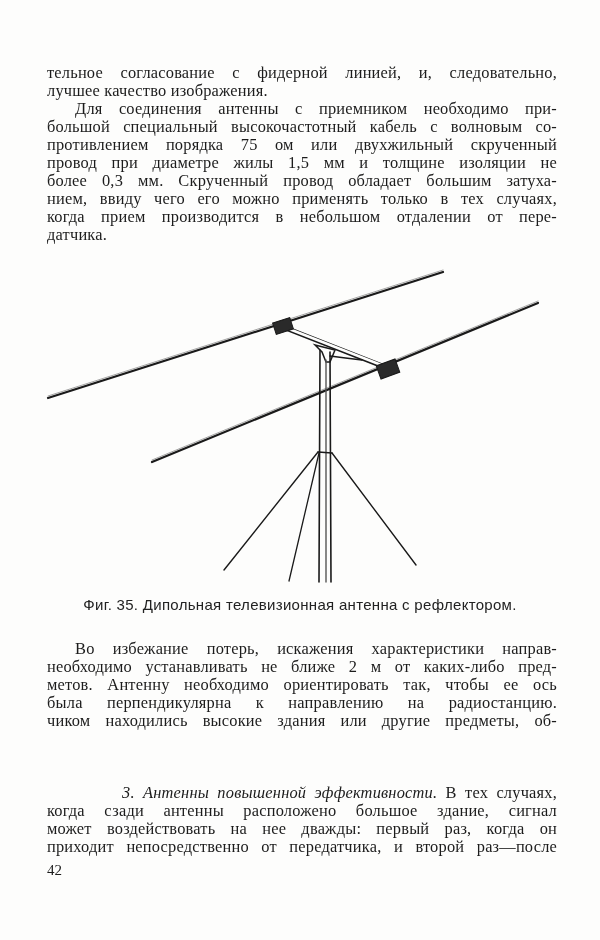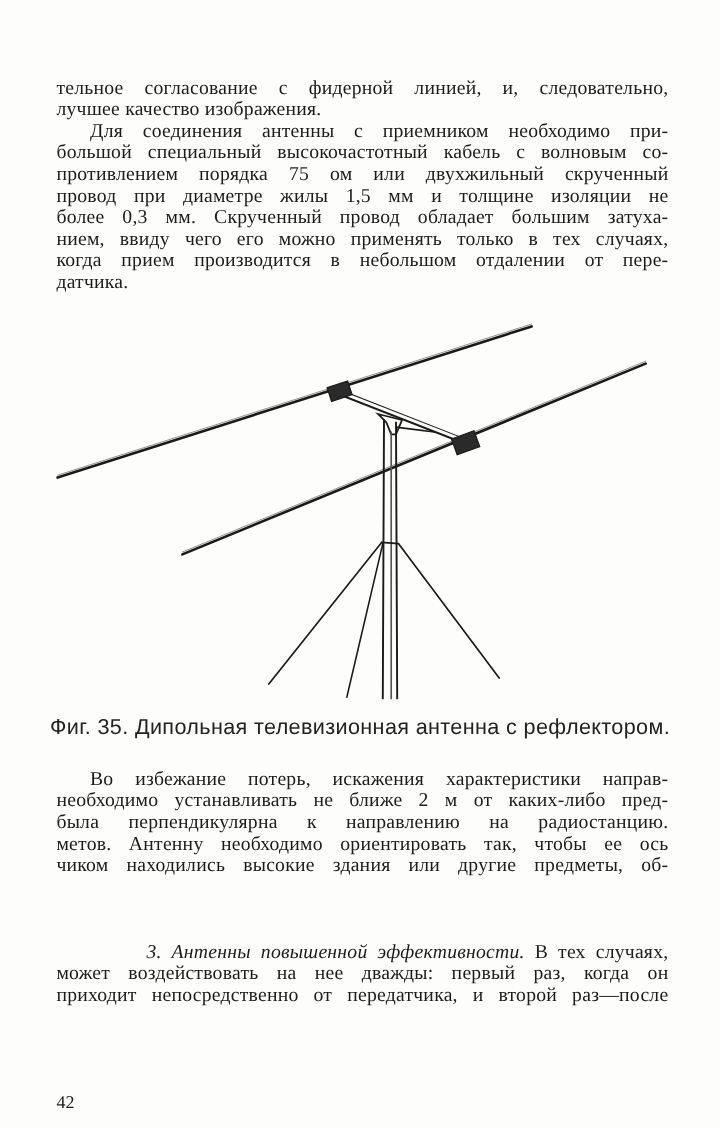--- a/index.html
+++ b/index.html
@@ -12,24 +12,24 @@
   .line {
     height:18px; line-height:18px; font-size:16.4px; white-space:nowrap;
     text-align:justify; text-align-last:justify; letter-spacing:0.2px;
   }
   .line.last { text-align-last:left; }
   .line.indent { padding-left:28px; }
   .it { font-style:italic;margin-left:47px; }
   .caption {
     position:absolute; top:596px; left:0; width:600px; text-align:center;
     font-family:"Liberation Sans", "DejaVu Sans", sans-serif;
-    font-size:18px; letter-spacing:0.3px; color:#222;
+    font-size:15px; letter-spacing:0.3px; color:#222;
   }
   .figure { position:absolute; left:0; top:255px; width:600px; height:335px; }
-  .pagenum { position:absolute; left:47px; top:911px; font-size:15px;text-align:center; }
+  .pagenum { position:absolute; left:47px; top:862px; font-size:15px;text-align:center; }
 </style>
 </head>
 <body>
 
 <div class="page">
 
   <div class="block" style="top:64px;">
     <div class="line">тельное  согласование с фидерной линией, и, следовательно,</div>
     <div class="line last">лучшее качество изображения.</div>
   </div>
@@ -75,25 +75,26 @@
         <line x1="332" y1="453" x2="416" y2="565" stroke-width="1.4"></line>
       </g>
     </svg>
   </div>
 
   <div class="caption">Фиг. 35. Дипольная телевизионная антенна с рефлектором.</div>
 
   <div class="block" style="top:640px;">
     <div class="line indent">Во избежание потерь, искажения характеристики направ-</div>
     <div class="line">необходимо устанавливать не ближе 2 м от каких-либо пред-</div>
+    <div class="line">метов. Антенну необходимо ориентировать так, чтобы ее ось</div>
     <div class="line">была перпендикулярна к направлению на радиостанцию.</div>
-    <div class="line">метов. Антенну необходимо ориентировать так, чтобы ее ось</div>
     <div class="line">чиком находились высокие здания или другие предметы, об-</div>
   </div>
 
   <div class="block" style="top:784px;">
     <div class="line indent"><span class="it">3. Антенны повышенной эффективности.</span><span> В тех случаях,</span></div>
+    <div class="line">когда сзади антенны расположено большое здание, сигнал</div>
     <div class="line">может воздействовать на нее дважды: первый раз, когда он</div>
     <div class="line">приходит непосредственно от передатчика, и второй раз—после</div>
   </div>
 
   <div class="pagenum">42</div>
 </div>
 
 </body></html>

